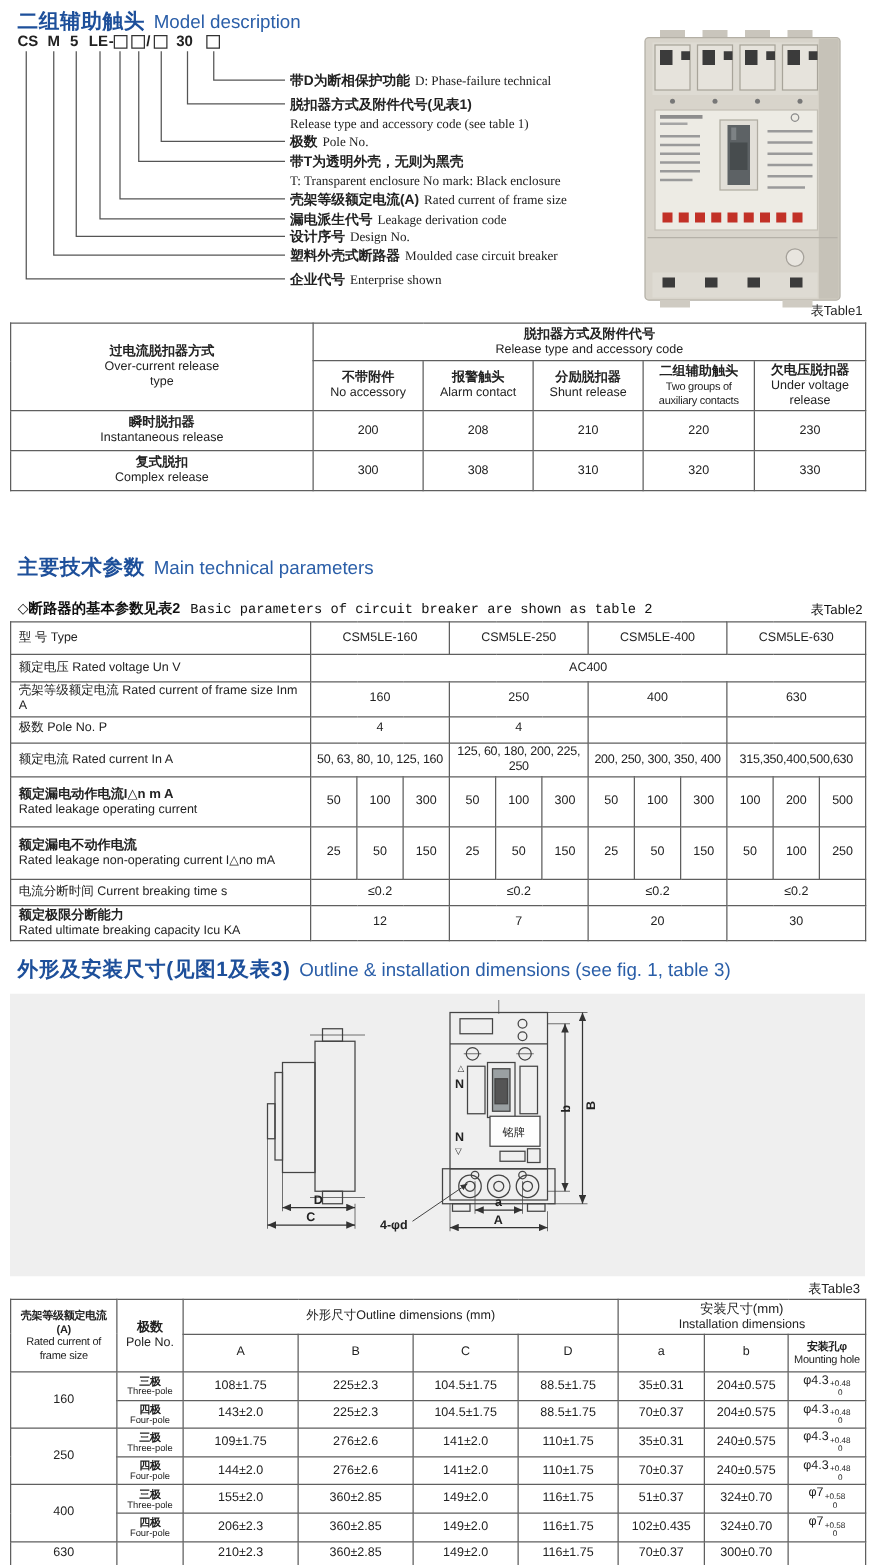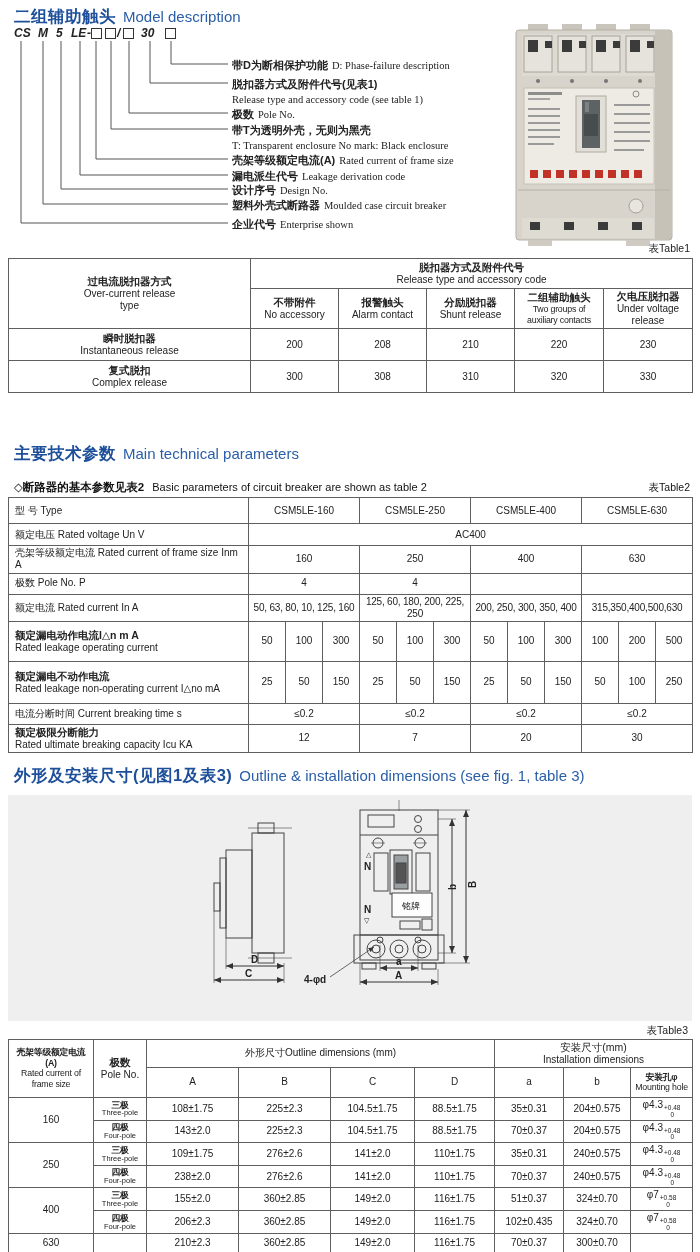--- a/index.html
+++ b/index.html
@@ -7,21 +7,21 @@
   .page{position:relative;width:700px;height:1252px;overflow:hidden;background:#fff;}
 
   
   .sec{margin:0 0 0 14px;}
   .sec .czh{font-size:16.5px;font-weight:bold;color:#1d4f9a;letter-spacing:.5px;}
   .sec .cen{font-size:15px;color:#2a5ea8;margin-left:7px;}
 
   
   .s1{position:relative;height:258px;}
   .s1 .sec{padding-top:6px;}
-  .code-char{position:absolute;top:26px;font-size:12px;font-weight:bold;color:#222;font-style:italic;}
+  .code-char{position:absolute;top:26px;font-size:12px;font-weight:bold;color:#222;}
   .code-box{position:absolute;top:28px;width:9px;height:9px;border:1.2px solid #333;}
   .conn{position:absolute;left:0;top:0;}
   .callout{position:absolute;left:232px;white-space:nowrap;line-height:13px;}
   .c-zh{font-size:11px;font-weight:bold;color:#222;}
   .c-en{font-size:10.5px;color:#222;font-family:"Liberation Serif",serif;margin-left:4px;}
   .photo{position:absolute;left:498px;top:22px;}
   .cap{text-align:right;font-size:10.5px;color:#222;margin:3px 12px 1px 0;}
   .cap-abs{position:absolute;right:10px;top:242px;font-size:10.5px;color:#222;}
 
   
@@ -30,21 +30,21 @@
   .zh{font-weight:bold;font-size:10.5px;}
   .en{font-size:10px;}
   .lbl{text-align:left!important;padding-left:6px!important;}
   .sm{font-size:8.8px;letter-spacing:-.2px;}
   .narrow{display:inline-block;max-width:95px;}
   .tol{display:inline-flex;flex-direction:column;font-size:6.5px;line-height:1.05;vertical-align:-2px;margin-left:1px;}
   .tol i{font-style:normal;}
 
   .note{display:flex;justify-content:space-between;align-items:flex-end;margin:12px 10px 2px 14px;}
   .nzh{font-weight:bold;font-size:11.5px;}
-  .nen{font-family:Liberation Sans, sans-serif;font-size:11px;margin-left:8px;}
+  .nen{font-family:Liberation Mono, monospace;font-size:11px;margin-left:8px;}
   .ncap{font-size:10.5px;}
   .sec2{margin-top:50px;}
   .sec3{margin-top:12px;}
   .figure{margin:8px 8px 0 8px;background:#efefef;height:226px;}
   .dimtxt{font-size:10px;font-weight:bold;fill:#222;}
 </style>
 </head>
 <body>
 
 <div class="page">
@@ -73,21 +73,21 @@
         <path d="M129,41 V113 H228"></path>
         <path d="M111,41 V129 H228"></path>
         <path d="M96,41 V159 H228"></path>
         <path d="M80,41 V175 H228"></path>
         <path d="M61,41 V189 H228"></path>
         <path d="M43,41 V204 H228"></path>
         <path d="M21,41 V223 H228"></path>
       </g>
     </svg>
 
-    <div class="callout" style="top:57px"><span class="c-zh">带D为断相保护功能</span><span class="c-en">D: Phase-failure description</span></div>
+    <div class="callout" style="top:57px"><span class="c-zh">带D为断相保护功能</span><span class="c-en">D: Phase-failure technical</span></div>
     <div class="callout" style="top:76px"><span class="c-zh">脱扣器方式及附件代号(见表1)</span></div>
     <div class="callout" style="top:91px"><span class="c-en" style="margin-left:0">Release type and accessory code (see table 1)</span></div>
     <div class="callout" style="top:106px"><span class="c-zh">极数</span><span class="c-en">Pole No.</span></div>
     <div class="callout" style="top:122px"><span class="c-zh">带T为透明外壳，无则为黑壳</span></div>
     <div class="callout" style="top:137px"><span class="c-en" style="margin-left:0">T: Transparent enclosure   No mark: Black enclosure</span></div>
     <div class="callout" style="top:152px"><span class="c-zh">壳架等级额定电流(A)</span><span class="c-en">Rated current of frame size</span></div>
     <div class="callout" style="top:168px"><span class="c-zh">漏电派生代号</span><span class="c-en">Leakage derivation code</span></div>
     <div class="callout" style="top:182px"><span class="c-zh">设计序号</span><span class="c-en">Design No.</span></div>
     <div class="callout" style="top:197px"><span class="c-zh">塑料外壳式断路器</span><span class="c-en">Moulded case circuit breaker</span></div>
     <div class="callout" style="top:216px"><span class="c-zh">企业代号</span><span class="c-en">Enterprise shown</span></div>
@@ -519,21 +519,21 @@
       <td><span>φ4.3</span><span class="tol">
               <i>+0.48</i>
               <i>0</i>
             </span></td>
     </tr>
     <tr style="height:19px">
       <td>
             <div class="zh sm" style="font-weight:bold;line-height:1">四极</div>
             <div class="en" style="font-size:7.5px;line-height:1">Four-pole</div>
           </td>
-      <td>238±2.0</td>
+      <td>144±2.0</td>
           <td>276±2.6</td>
           <td>141±2.0</td>
           <td>110±1.75</td>
           <td>70±0.37</td>
           <td>240±0.575</td>
       <td><span>φ4.3</span><span class="tol">
               <i>+0.48</i>
               <i>0</i>
             </span></td>
     </tr>

